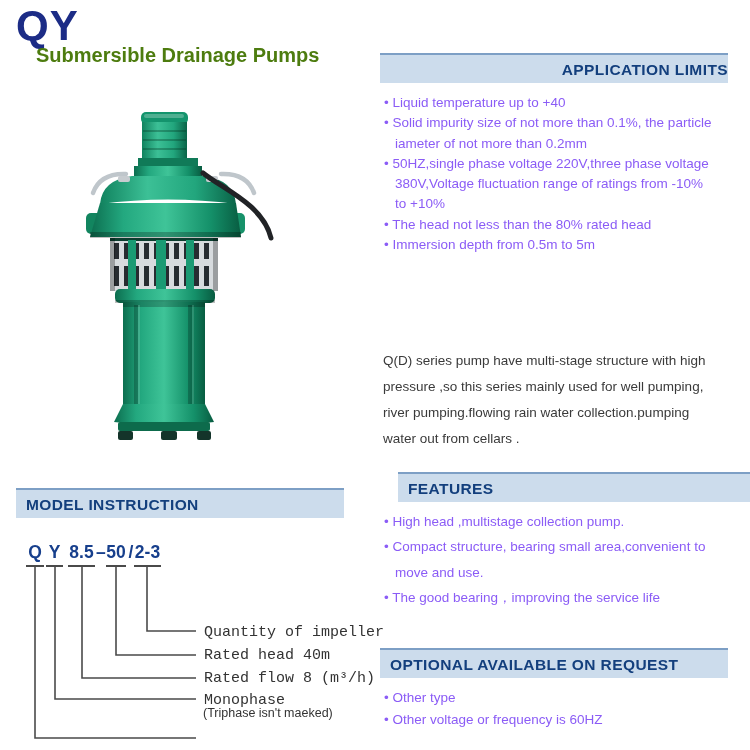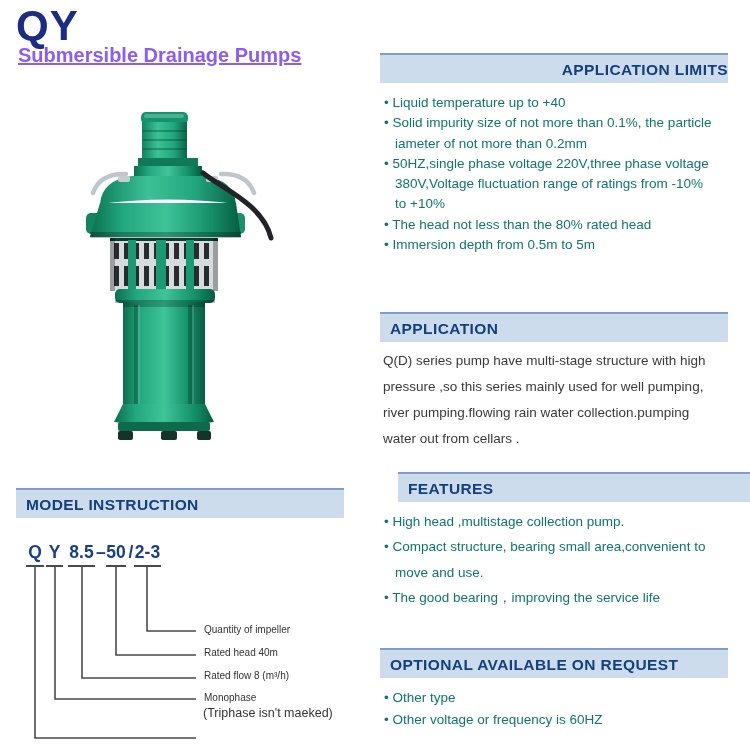--- a/index.html
+++ b/index.html
@@ -1,42 +1,42 @@
 <!DOCTYPE html>
 <html><head>
 <meta charset="utf-8">
 <style>
   html,body{margin:0;padding:0;background:#fff;}
   .page{position:relative;width:750px;height:750px;background:#ffffff;overflow:hidden;
         font-family:"Liberation Sans", sans-serif;border-radius:32px;}
   
   .brand{position:absolute;left:16px;top:2px;font-size:42px;font-weight:bold;
          color:#1c2c86;letter-spacing:1px;}
-  .brand-sub{position:absolute;left:18px;top:44px;font-size:20px;font-weight:bold;
-         color:#8b5cf6;text-decoration:underline;}
+  .brand-sub{position:absolute;left:36px;top:44px;font-size:20px;font-weight:bold;
+         color:#4d7c0f;}
   
   .bar{position:absolute;box-sizing:border-box;height:30px;background:#ccdcec;
        border-top:2px solid #7d9fc5;color:#133f7d;font-weight:bold;font-size:15.5px;
        letter-spacing:.4px;padding:6px 0 0 10px;}
   
-  .bullets{position:absolute;margin:0;padding:0;list-style:none;color:#0f766e;}
+  .bullets{position:absolute;margin:0;padding:0;list-style:none;color:#8b5cf6;}
   .bullets li{white-space:pre-line;padding-left:11px;text-indent:-11px;}
   .bullets li::before{content:"• ";}
   .list-al{left:384px;top:93px;width:360px;font-size:13.5px;line-height:20.3px;}
   .list-feat{left:384px;top:509px;width:360px;font-size:13.5px;line-height:25.4px;}
   .list-opt{left:384px;top:687px;width:360px;font-size:13.5px;line-height:22px;}
   
   .para{position:absolute;left:383px;top:348px;width:370px;font-size:13.5px;
         line-height:26px;color:#3a3a3a;white-space:pre-line;}
   
   .code-part{position:absolute;top:542px;height:21px;text-align:center;
              font-size:17.5px;font-weight:bold;color:#173f8c;}
   .code-underline{border-bottom:2px solid #4a4a4a;padding-bottom:2px;}
   
-  .dlabel{position:absolute;left:204px;font-size:10px;color:#333;white-space:nowrap;}
+  .dlabel{position:absolute;left:204px;font-size:15px;color:#333;white-space:nowrap;font-family:Liberation Mono, monospace;}
   .dlabel-small{position:absolute;left:203px;font-size:12.5px;color:#333;white-space:nowrap;}
   svg{display:block;}
   .abs{position:absolute;}
 </style>
 </head>
 <body>
 
 <div class="page">
 
   <div class="brand">QY</div>
@@ -143,21 +143,20 @@
     <li>Liquid temperature up to +40</li>
     <li>Solid impurity size of not more than 0.1%, the particle
 iameter of not more than 0.2mm</li>
     <li>50HZ,single phase voltage 220V,three phase voltage
 380V,Voltage fluctuation range of ratings from -10%
 to +10%</li>
     <li>The head not less than the 80% rated head</li>
     <li>Immersion depth from 0.5m to 5m</li>
   </ul>
 
-  <div class="bar" style="left:380px;top:312px;width:348px;">APPLICATION</div>
   <div class="para">Q(D) series pump have multi-stage structure with high
 pressure ,so this series mainly used for well pumping,
 river pumping.flowing rain water collection.pumping
 water out from cellars .</div>
 
   <div class="bar" style="left:364px;top:472px;width:390px;margin-left:34px;">FEATURES</div>
   <ul class="bullets list-feat">
     <li>High head ,multistage collection pump.</li>
     <li>Compact structure, bearing small area,convenient to
 move and use.</li>

